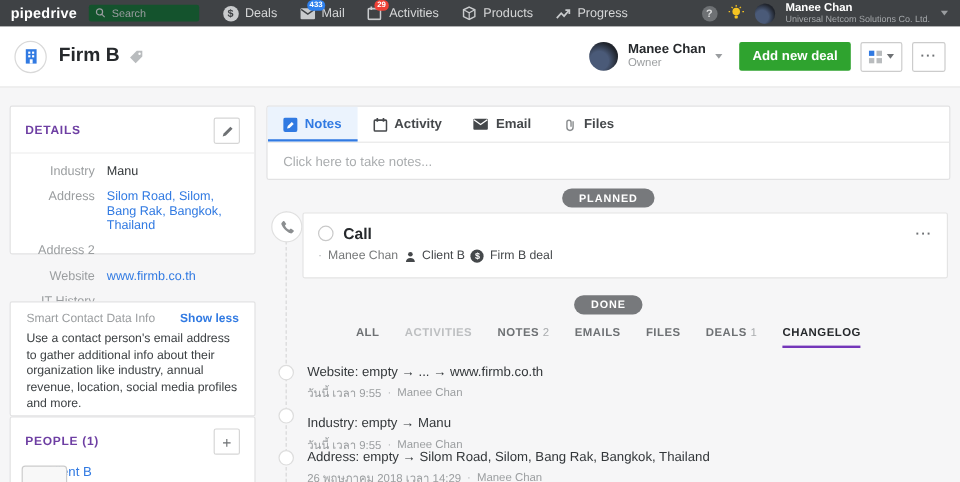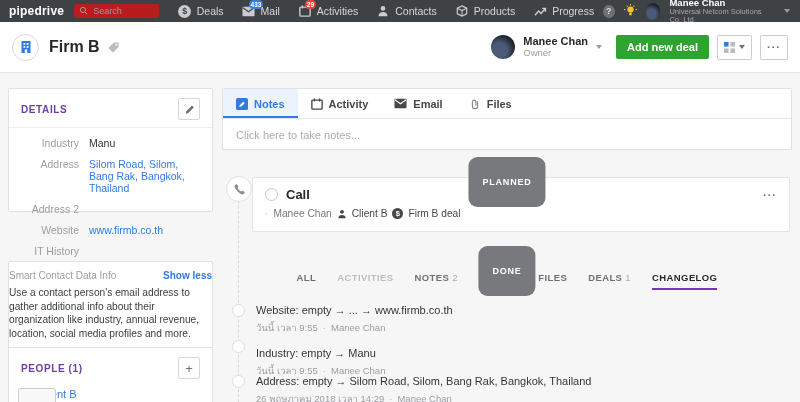--- a/index.html
+++ b/index.html
@@ -8,21 +8,21 @@
     font-family: "Liberation Sans", sans-serif;
     background:#f6f6f7; overflow:hidden; position:relative;
     -webkit-font-smoothing:antialiased;
   }
   .screen { position:absolute; inset:0; }
 
   
   .topnav { position:absolute; top:0; left:0; right:0; height:22px;
     background:#3f4245; color:#d6d7d8; display:flex; align-items:center; z-index:10; }
   .logo { font-size:12px; font-weight:bold; color:#fff; padding:0 10px 0 9px; letter-spacing:.2px; }
-  .searchbox { width:92px; height:14px; background:#b91c1c; border-radius:2px;
+  .searchbox { width:92px; height:14px; background:#14532d; border-radius:2px;
     display:flex; align-items:center; gap:4px; padding:0 5px; margin-right:10px; }
   .searchbox input { background:transparent; border:none; outline:none; width:100%;
     font-size:9px; color:#c9cbcd; font-family:inherit; }
   .searchbox input::placeholder { color:#9a9da0; }
   .nav-item { display:flex; align-items:center; gap:5px; padding:0 9px; height:22px;
     font-size:10.5px; cursor:pointer; }
   .nav-ico { position:relative; display:flex; align-items:center; justify-content:center;
     width:14px; height:14px; }
   .badge { position:absolute; top:-4px; left:7px; min-width:11px; height:9px; line-height:9px;
     border-radius:5px; color:#fff; font-size:6.5px; font-weight:bold; text-align:center; padding:0 2px; }
@@ -65,21 +65,21 @@
   .card-head { display:flex; justify-content:space-between; align-items:center; padding:9px 12px 7px; }
   .card-title { font-size:10px; font-weight:bold; color:#6e3fa3; letter-spacing:.6px; }
   .icon-btn { width:22px; height:22px; background:#fff; border:1px solid #d6d6d6; border-radius:2px;
     display:flex; align-items:center; justify-content:center; cursor:pointer; color:#6e7174; }
   .divider { height:1px; background:#efefef; }
   .fields { padding:9px 12px; display:grid; grid-template-columns:58px 1fr; gap:9px 10px; font-size:10.5px; }
   .f-label { color:#9b9ea0; text-align:right; }
   .f-value { color:#33373a; }
   .link { color:#317ae2; cursor:pointer; }
   #card-details { top:15px; height:124px; }
-  #card-smart   { top:188px; height:96px; padding:8px 0; }
+  #card-smart   { top:178px; height:96px; padding:8px 13px; }
   .smart-head { display:flex; justify-content:space-between; margin-bottom:5px; }
   .smart-title { font-size:10px; color:#9b9ea0; }
   .show-less { font-size:10px; font-weight:bold; color:#317ae2; cursor:pointer; }
   .smart-body { font-size:10.2px; color:#3c4043; line-height:1.33; margin-bottom:6px; }
   .blue-btn { background:#317ae2; color:#fff; border:none; border-radius:3px;
     font-size:10.2px; font-weight:bold; padding:4px 8px; font-family:inherit; cursor:pointer; }
   #card-people { top:274px; height:80px; }
   .person-row { display:flex; align-items:center; gap:6px; padding:2px 12px; font-size:11px; }
   .stub-btn { position:absolute; left:18px; top:315px; width:38px; height:20px;
     border:1px solid #ccc; border-radius:3px; background:#f8f8f8; }
@@ -88,21 +88,21 @@
   .main { position:absolute; left:222px; width:570px; top:0; bottom:0; }
   .tabs-card { position:absolute; top:15px; left:0; right:0; height:62px; background:#fff;
     border:1px solid #e2e2e3; border-radius:2px; }
   .tab-row { height:30px; border-bottom:1px solid #e8e8e8; display:flex; }
   .tab { padding:0 13px; display:flex; gap:6px; align-items:center; font-size:11px;
     font-weight:bold; color:#45484b; cursor:pointer; }
   .tab.active { color:#317ae2; background:#ebf3fd; box-shadow:inset 0 -2px 0 #317ae2; }
   .notes-input { padding:10px 13px; font-size:11px; color:#aaadaf; cursor:text; }
 
   .pill { position:absolute; left:50%; transform:translateX(-50%); background:#77797c; color:#fff;
-    font-size:9px; font-weight:bold; letter-spacing:.8px; padding:20px 14px; border-radius:9px; z-index:3; }
+    font-size:9px; font-weight:bold; letter-spacing:.8px; padding:3px 14px; border-radius:9px; z-index:3; }
   #pill-planned { top:84px; }
   #pill-done { top:173px; }
 
   .timeline { position:absolute; left:16px; top:103px; bottom:0; width:0;
     border-left:1px dashed #d8d8d8; z-index:1; }
   .phone-circ { position:absolute; left:4px; top:103px; width:26px; height:26px; border-radius:50%;
     background:#fff; border:1px solid #e0e0e0; display:flex; align-items:center; justify-content:center; z-index:2; }
 
   .call-card { position:absolute; left:30px; right:2px; top:104px; height:55px; background:#fff;
     border:1px solid #e4e4e4; border-radius:2px; padding:9px 12px; z-index:2; }
@@ -168,29 +168,20 @@
     </div>
     <div class="nav-item">
       <span class="nav-ico">
         <svg width="12" height="12" viewBox="0 0 14 14">
             <rect x="1" y="2.5" width="12" height="10.5" rx="1" fill="none" stroke="#c9cbcd" stroke-width="1.6"></rect>
             <path d="M4 0.5v3.5M10 0.5v3.5" stroke="#c9cbcd" stroke-width="1.6"></path>
           </svg>
         <span class="badge red">29</span>
       </span>
       <span>Activities</span>
-    </div>
-    <div class="nav-item">
-      <span class="nav-ico">
-        <svg width="12" height="12" viewBox="0 0 14 14">
-            <circle cx="7" cy="4" r="2.7" fill="#c9cbcd"></circle>
-            <path d="M1.8 13c0-3.1 2.3-4.7 5.2-4.7s5.2 1.6 5.2 4.7z" fill="#c9cbcd"></path>
-          </svg>
-      </span>
-      <span>Contacts</span>
     </div>
     <div class="nav-item">
       <span class="nav-ico">
         <svg width="12" height="12" viewBox="0 0 14 14">
             <path d="M7 1l5.5 2.7v6.6L7 13 1.5 10.3V3.7z" fill="none" stroke="#c9cbcd" stroke-width="1.4"></path>
             <path d="M1.5 3.7L7 6.5l5.5-2.8M7 6.5V13" fill="none" stroke="#c9cbcd" stroke-width="1.2"></path>
           </svg>
       </span>
       <span>Products</span>
     </div>

